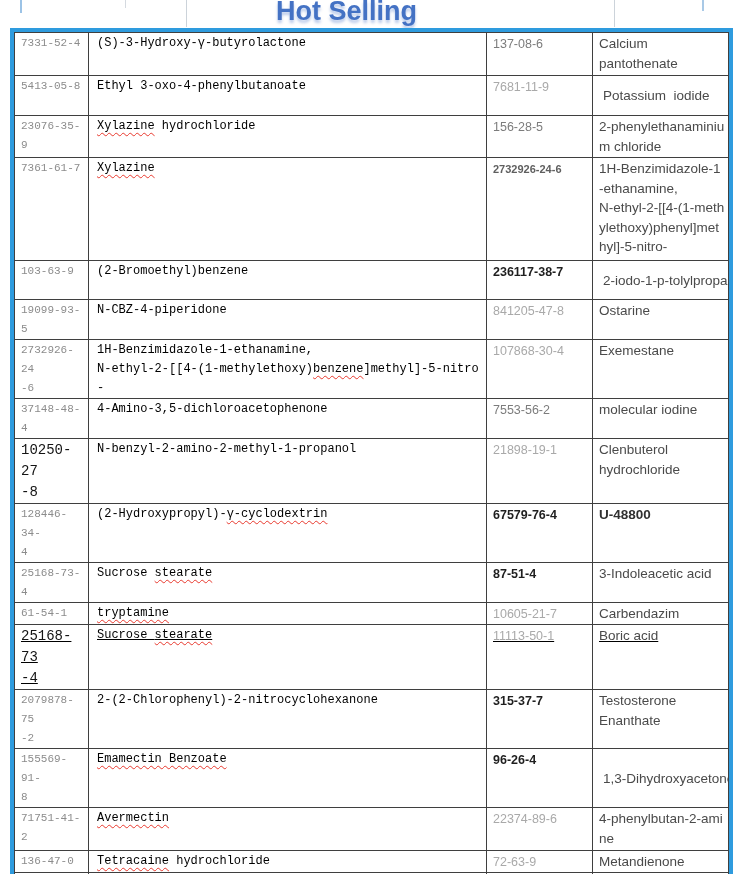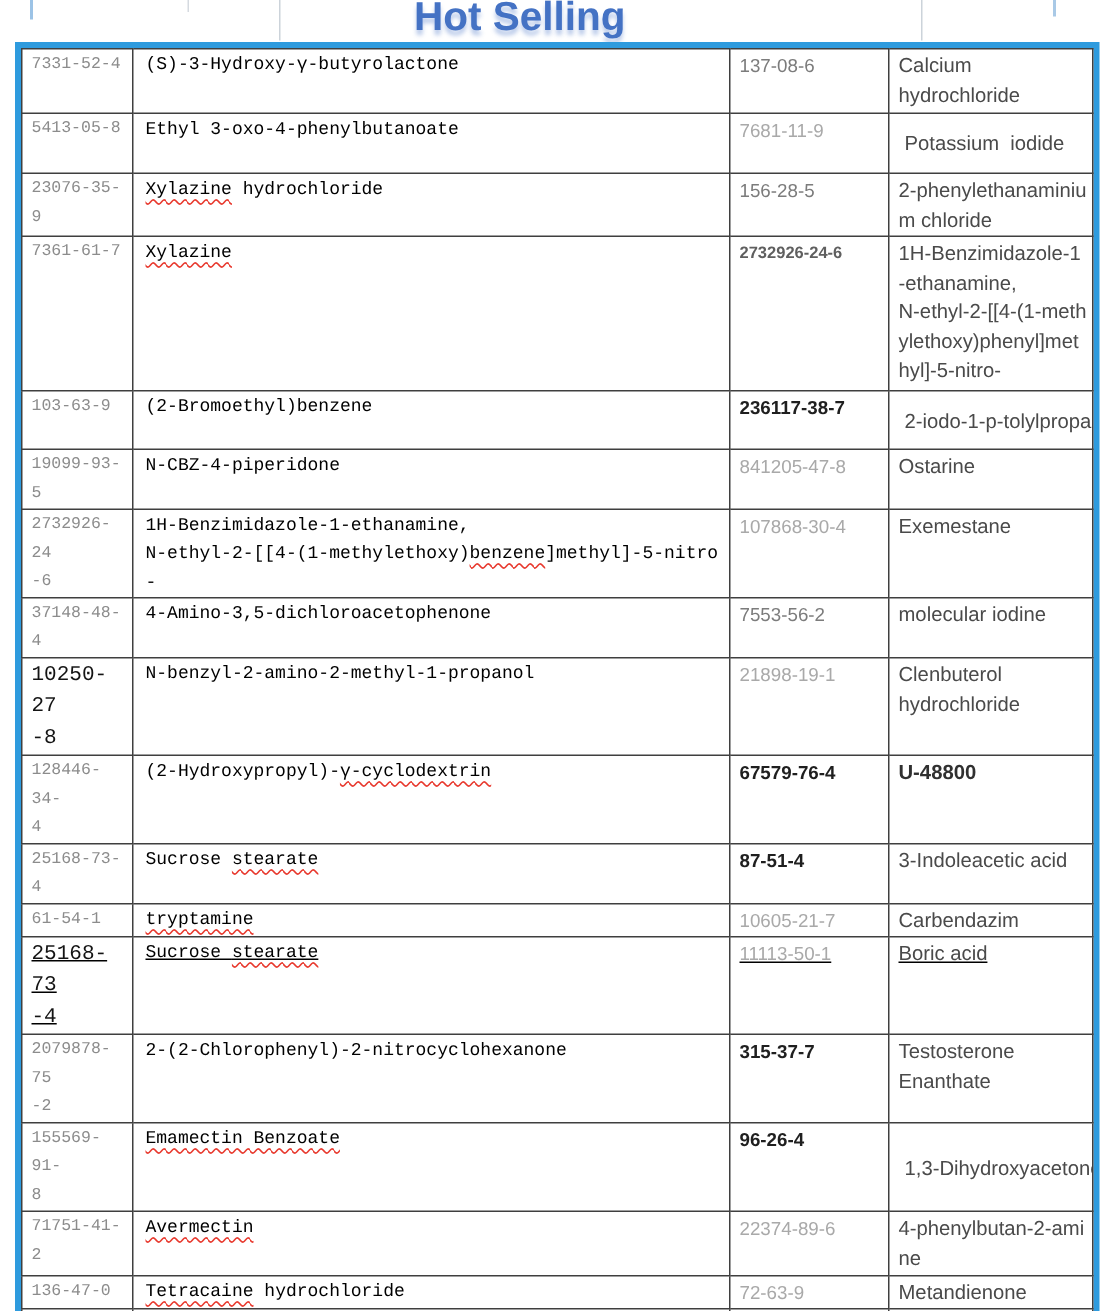--- a/index.html
+++ b/index.html
@@ -71,21 +71,21 @@
       <col style="width:398px">
       <col style="width:106px">
       <col>
     </colgroup>
     <tbody id="rows">
         <tr style="height: 43px;">
           <td class="c1">7331-52-4</td>
           <td class="c2"><span>(S)-3-Hydroxy-γ-butyrolactone</span></td>
           <td class="c3 tone-mid">137-08-6</td>
           <td class="c4">Calcium
-hydrochloride</td>
+pantothenate</td>
         </tr>
         <tr style="height: 40px;">
           <td class="c1">5413-05-8</td>
           <td class="c2"><span>Ethyl 3-oxo-4-phenylbutanoate</span></td>
           <td class="c3 tone-light">7681-11-9</td>
           <td class="c4 center nowrap">Potassium  iodide</td>
         </tr>
         <tr class="c2-bold" style="height: 42px;">
           <td class="c1">23076-35-9</td>
           <td class="c2"><span class="sq">Xylazine</span><span> hydrochloride</span></td>

